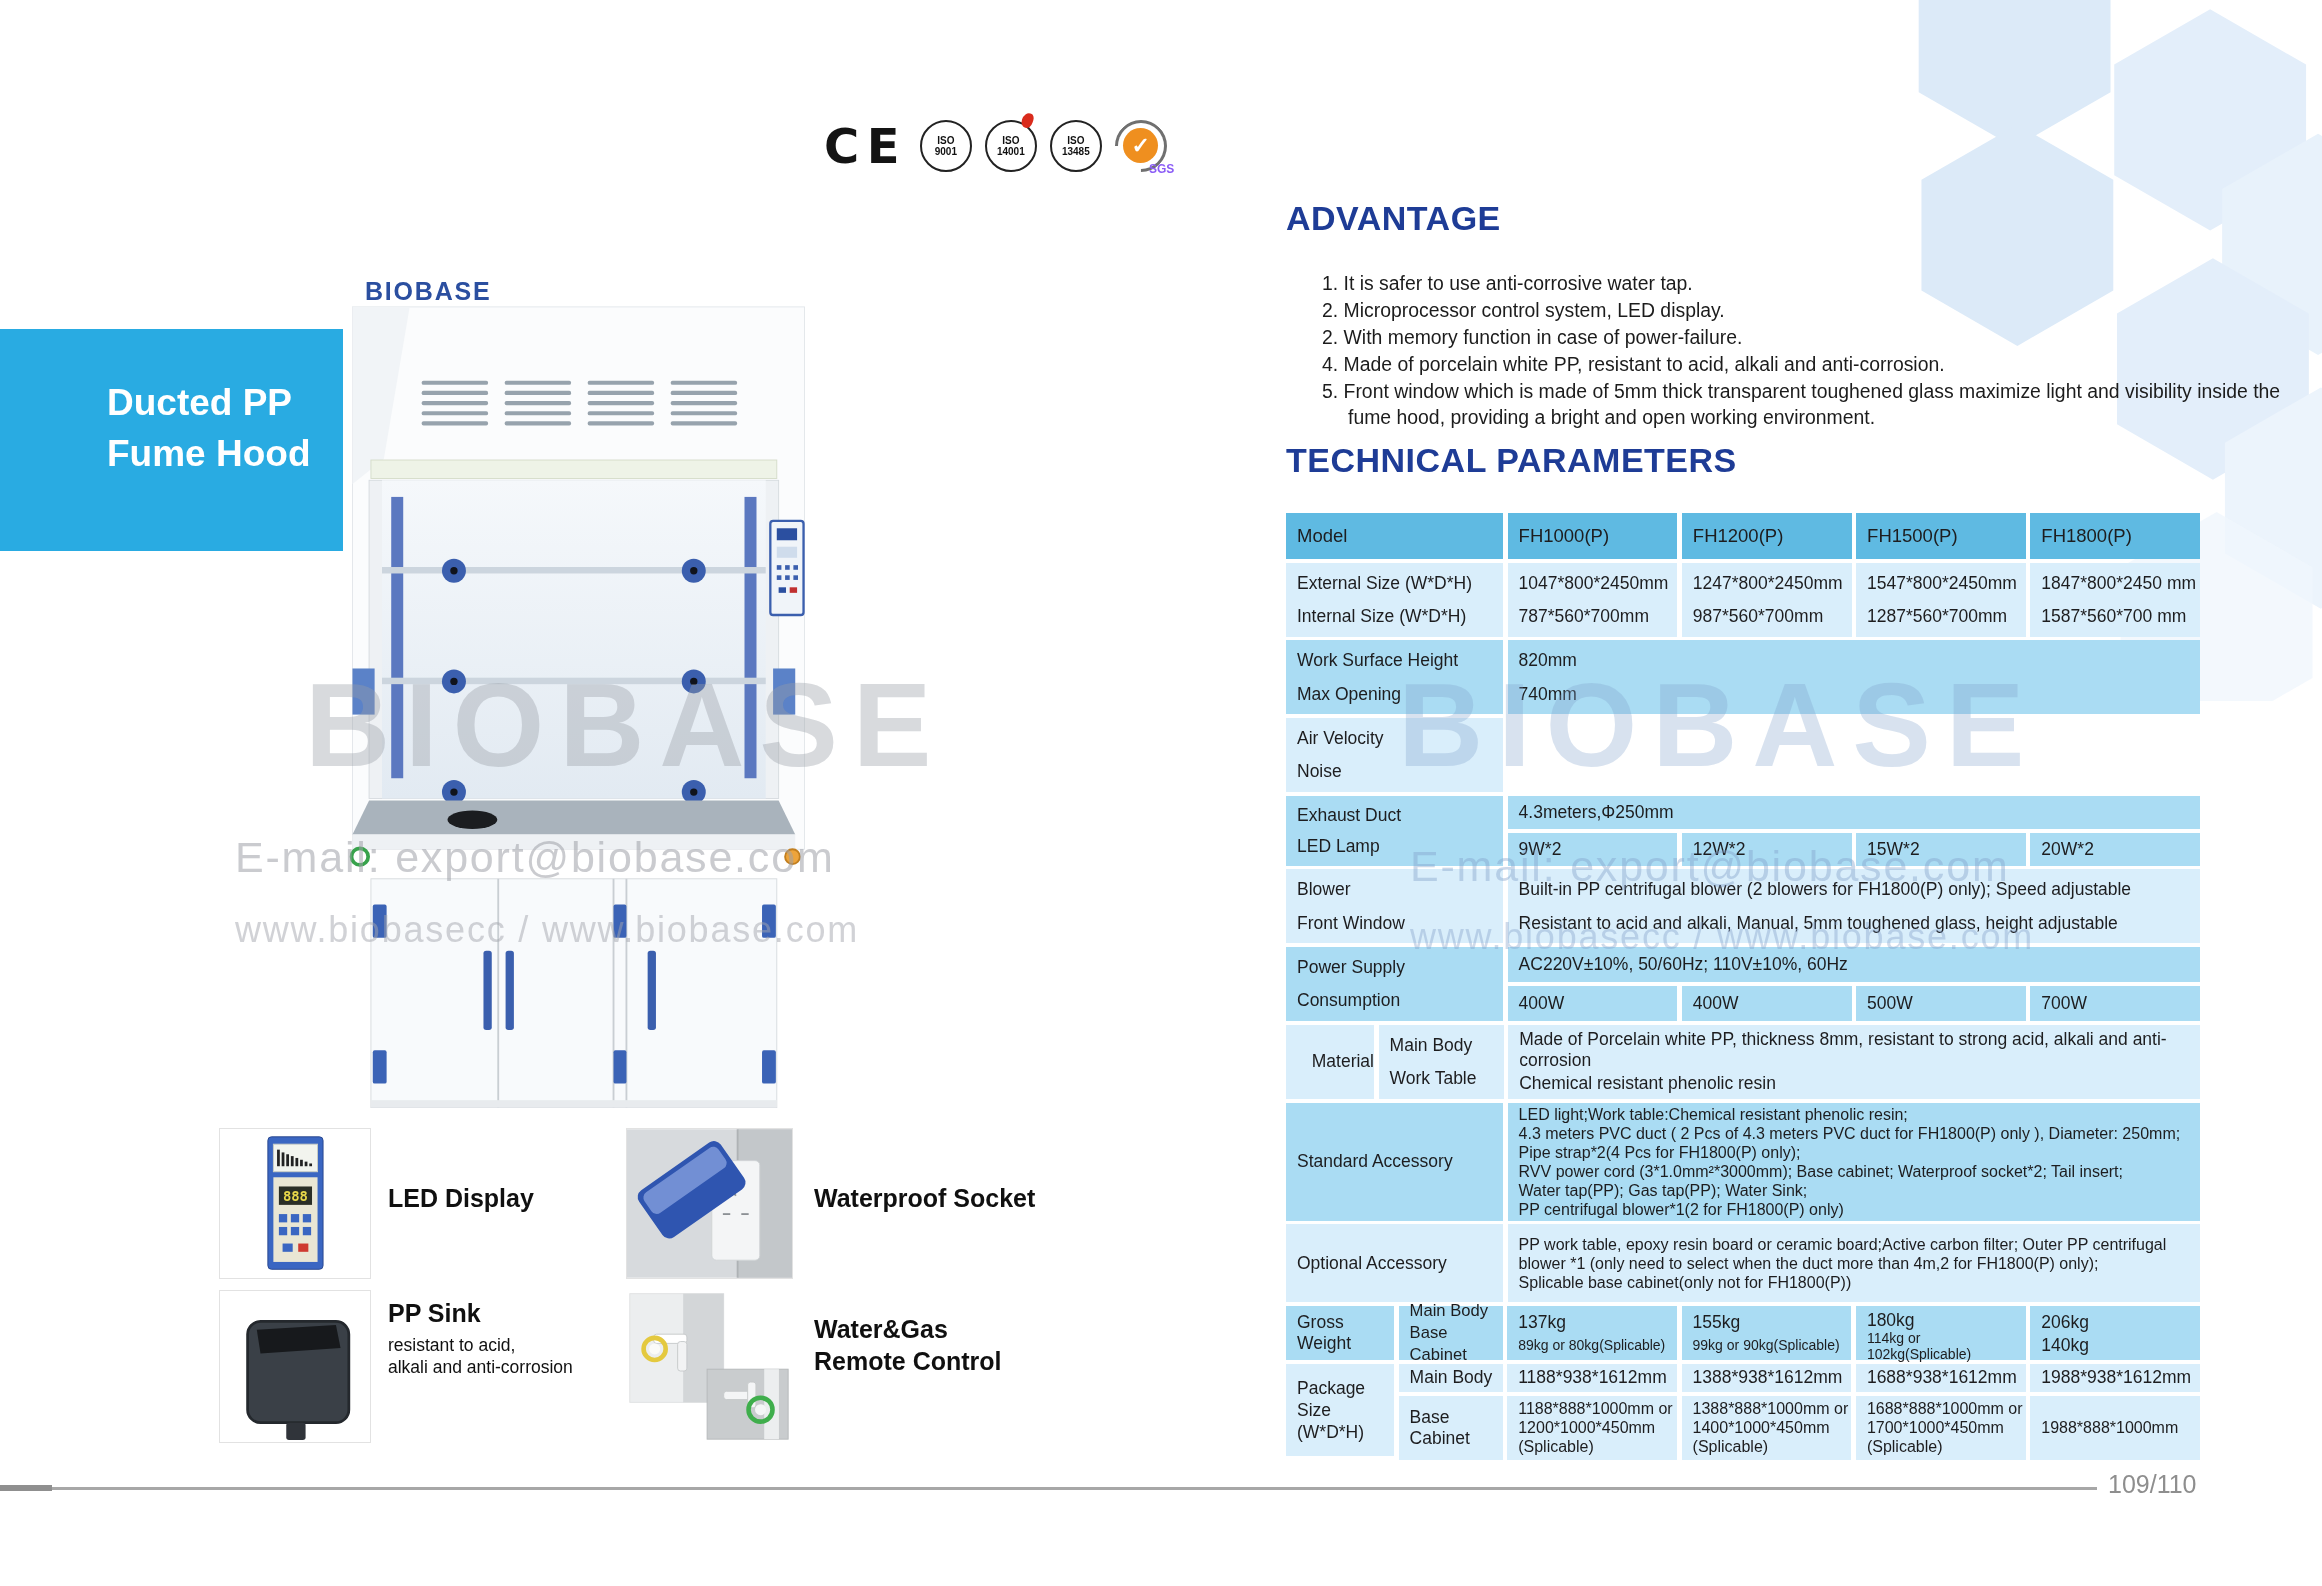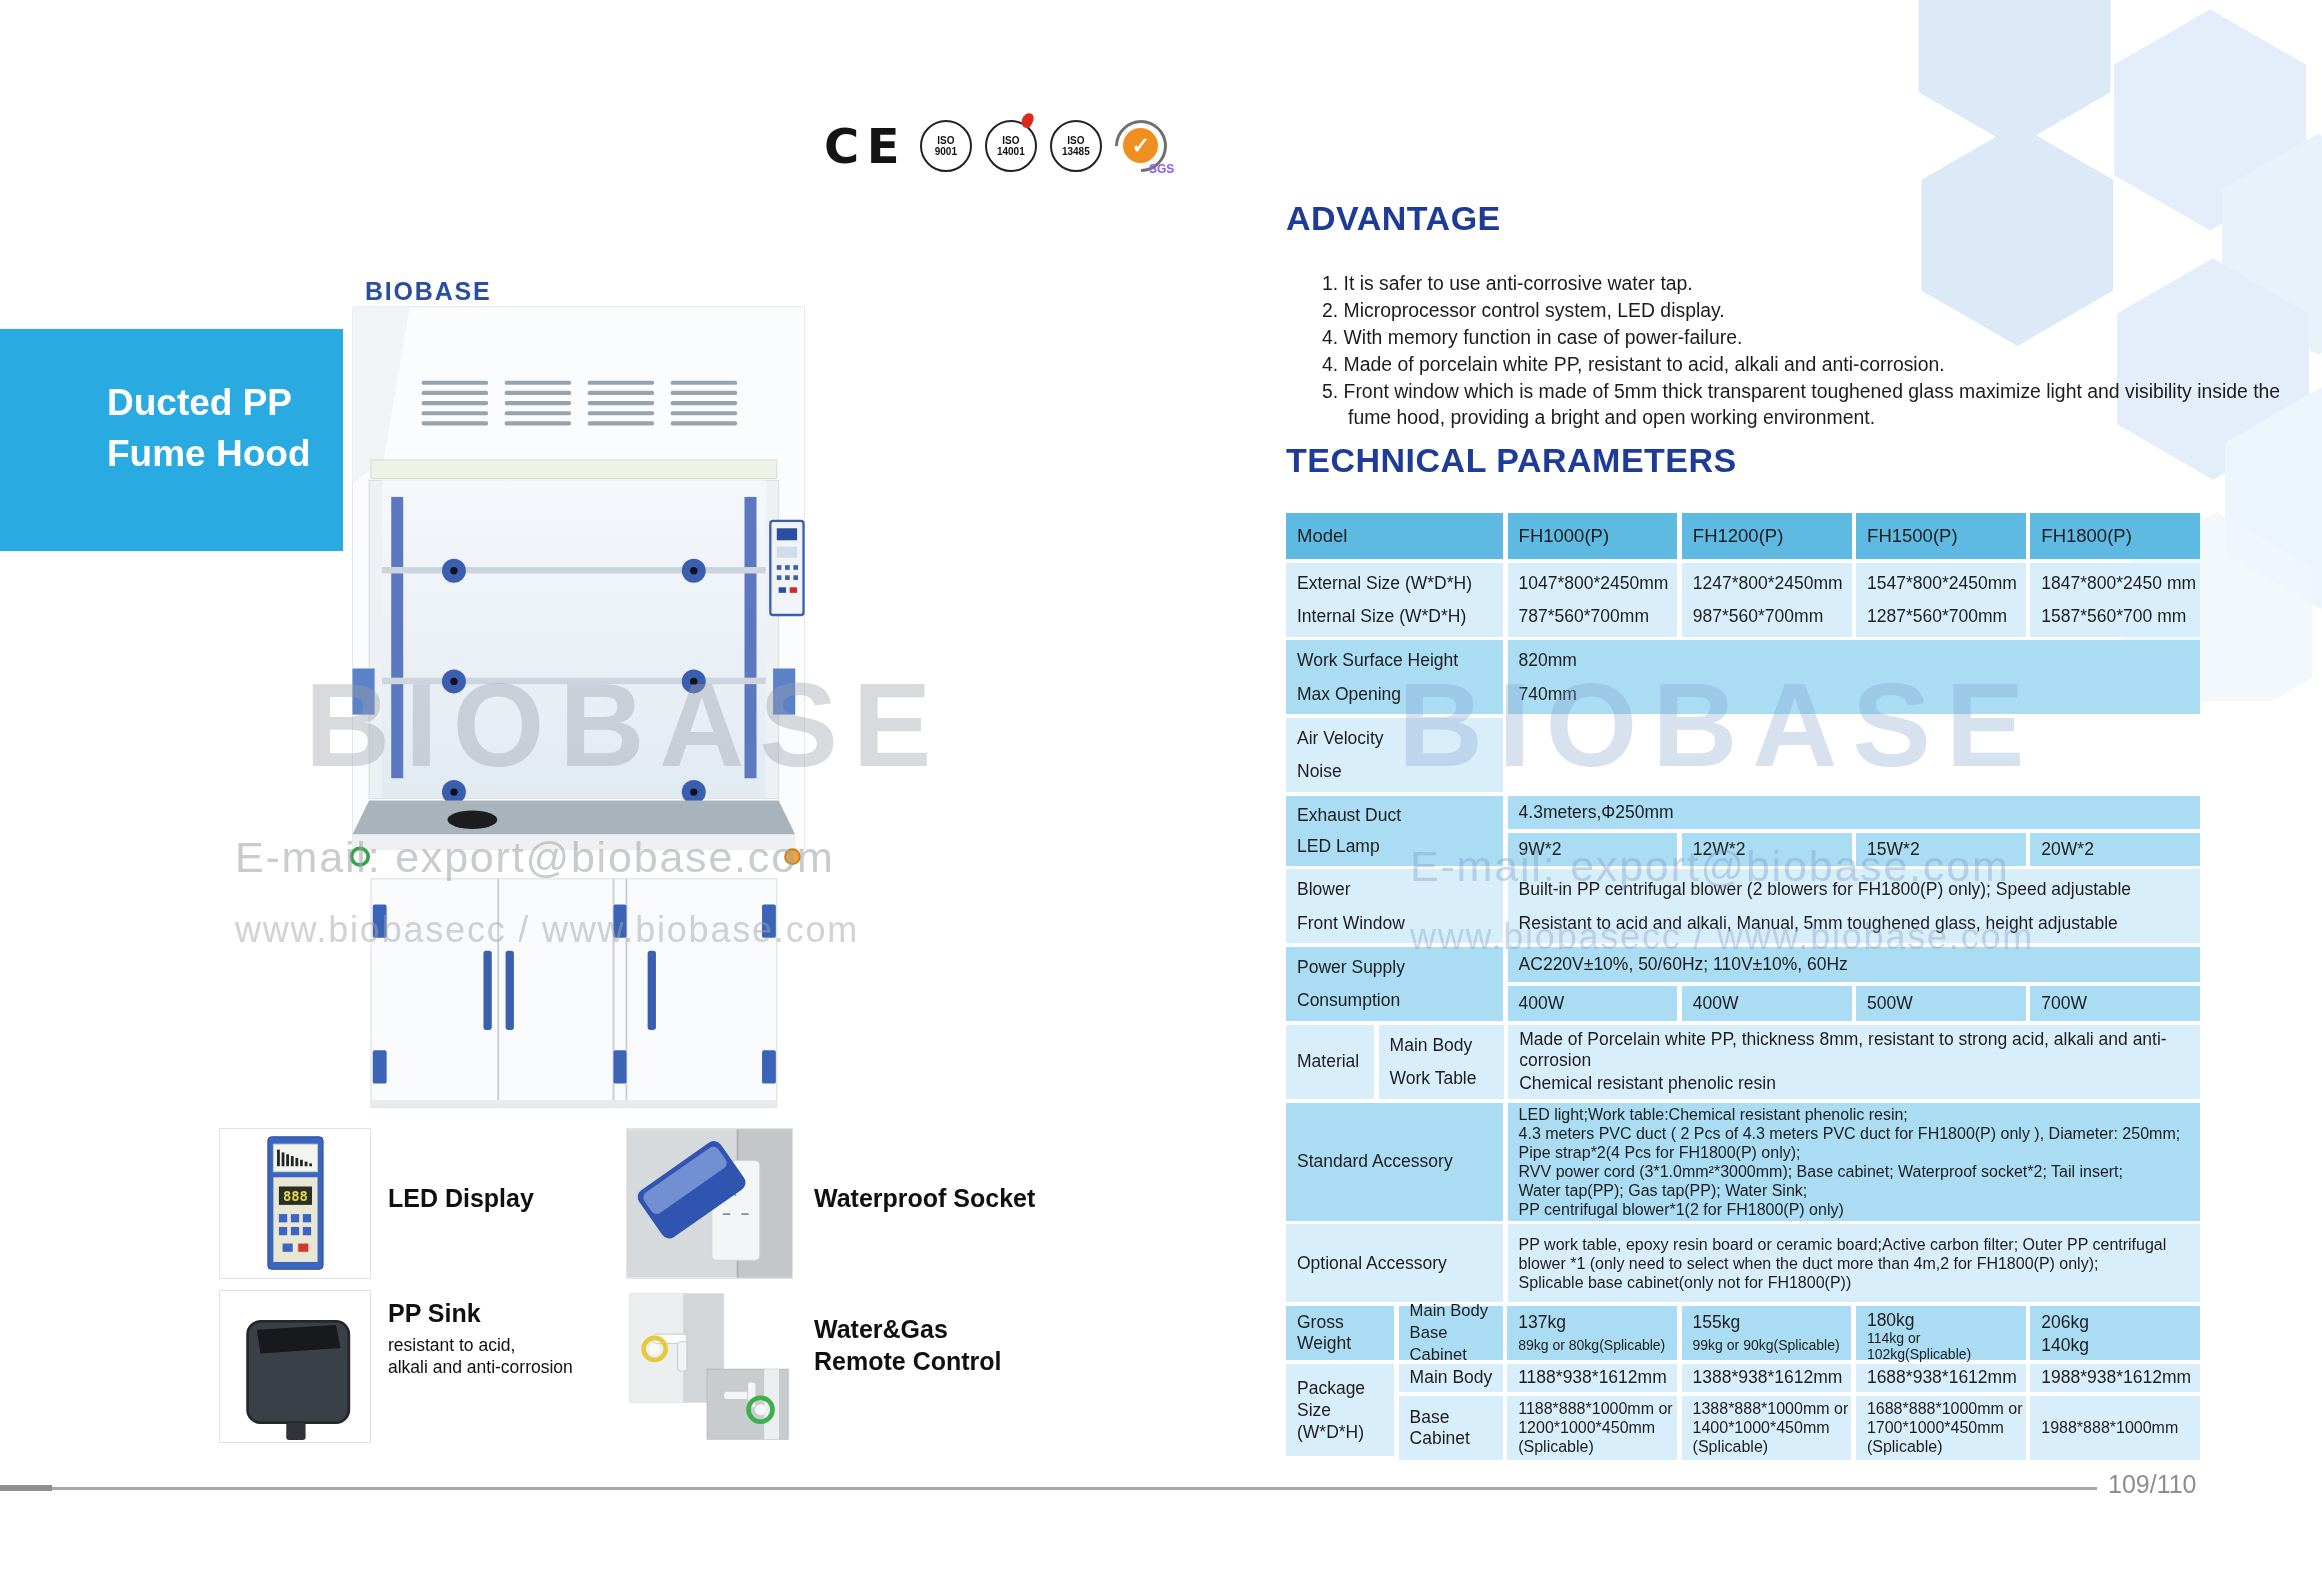--- a/index.html
+++ b/index.html
@@ -310,21 +310,21 @@
       <circle cx="146" cy="130" r="6" fill="#f5f6f7"></circle>
     </svg>
   </div>
   <div class="abs acc-label pre" style="left:814px;top:1313px;line-height:32px;">Water&amp;Gas
 Remote Control</div>
 
   <div class="abs section-heading" style="left:1286px;top:199px;">ADVANTAGE</div>
   <div class="abs adv-list" style="left:1288px;top:270px;margin-left:34px;">
     <div class="adv-item">1. It is safer to use anti-corrosive water tap.</div>
     <div class="adv-item">2. Microprocessor control system, LED display.</div>
-    <div class="adv-item">4. With memory function in case of power-failure.</div>
+    <div class="adv-item">2. With memory function in case of power-failure.</div>
     <div class="adv-item">4. Made of porcelain white PP, resistant to acid, alkali and anti-corrosion.</div>
     <div class="adv-item">5. Front window which is made of 5mm thick transparent toughened glass maximize light and visibility inside the fume hood, providing a bright and open working environment.</div>
   </div>
 
   <div class="abs section-heading" style="left:1286px;top:441px;">TECHNICAL PARAMETERS</div>
 
   <div class="abs ttable">
 
     <div class="band header" style="height:46px;">
       <div class="cell label">Model</div>
@@ -416,21 +416,21 @@
         <div class="rrow">
           <div class="cell">400W</div>
           <div class="cell">400W</div>
           <div class="cell">500W</div>
           <div class="cell">700W</div>
         </div>
       </div>
     </div>
 
     <div class="band light" style="height:74px;">
-      <div class="cell" style="width:77px;flex:none;">Material</div>
+      <div class="cell" style="width:77px;flex:none;text-align:right;">Material</div>
       <div class="cell sub" style="width:114px;">
         <span>Main Body</span>
         <span>Work Table</span>
       </div>
       <div class="cell v">
         <span>Made of  Porcelain white PP, thickness 8mm, resistant to strong acid, alkali and anti-corrosion</span>
         <span>Chemical resistant phenolic resin</span>
       </div>
     </div>
 

